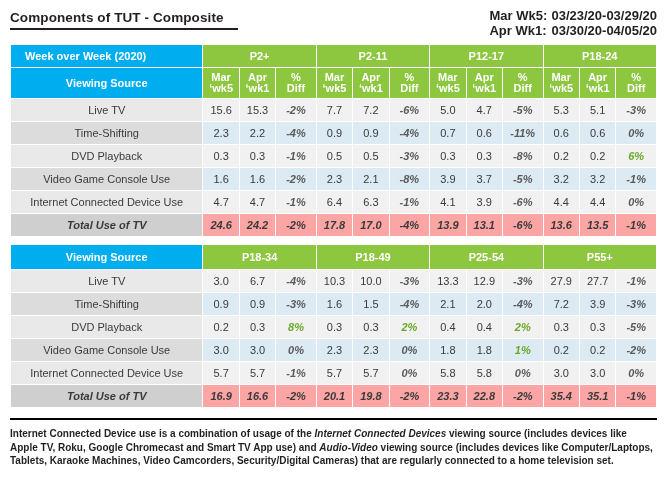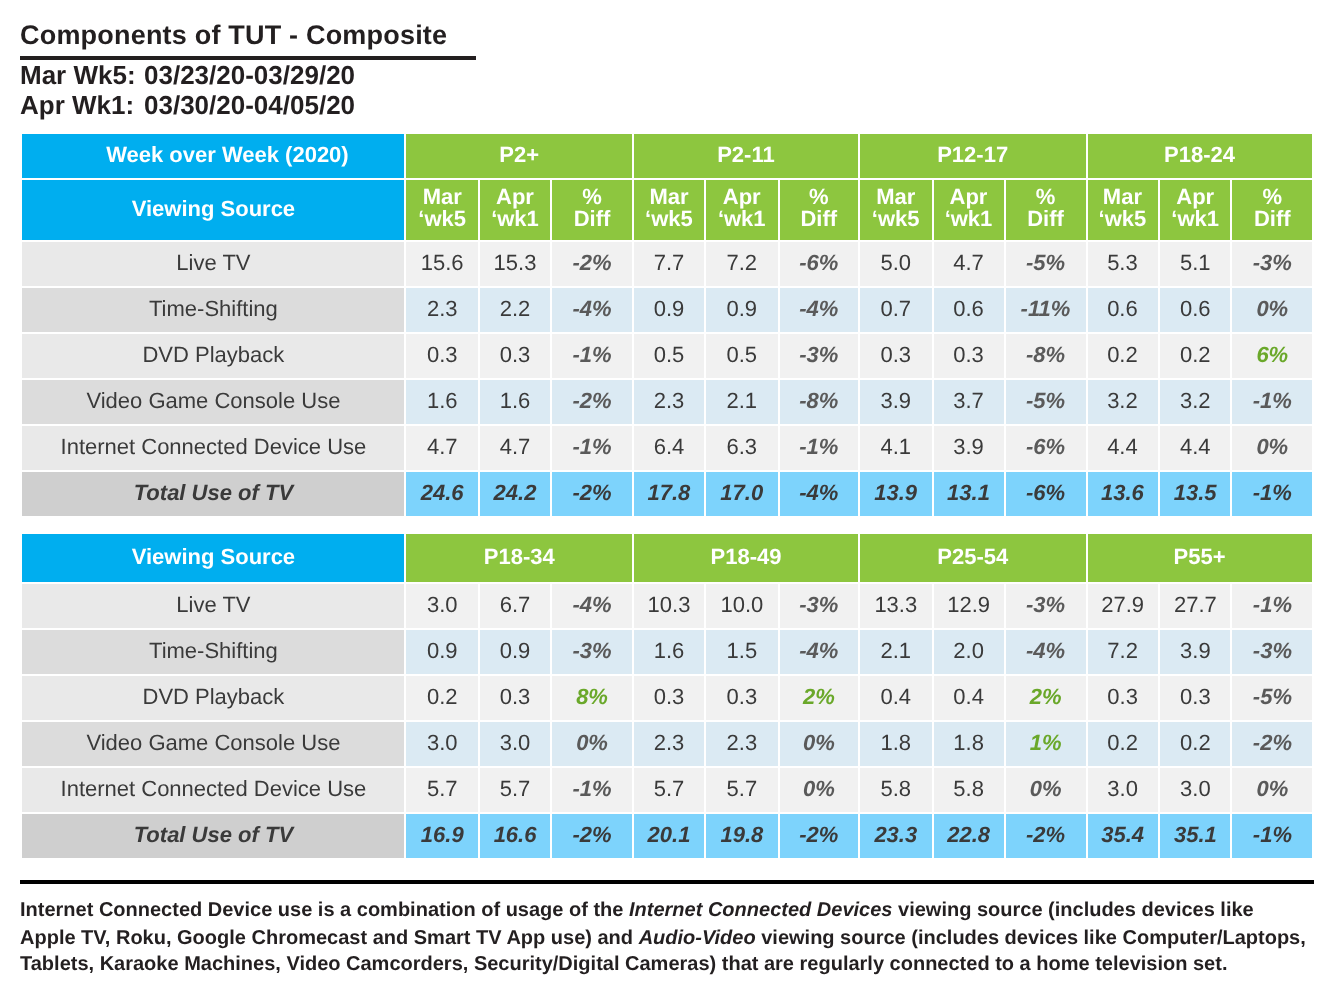--- a/index.html
+++ b/index.html
@@ -21,21 +21,20 @@
     height: 492px;
     box-sizing: border-box;
     padding: 8px 10px 0 10px;
   }
   
   .top-head {
     display: flex;
     align-items: flex-start;
     justify-content: space-between;
     margin-bottom: 6px;
-    flex-direction: column;
   }
   .doc-title {
     font-size: 13.5px;
     font-weight: bold;
     color: #231f20;
     letter-spacing: .1px;
     padding-top: 2px;
   }
   .title-underline {
     height: 2px;
@@ -67,21 +66,21 @@
     text-align: center;
     vertical-align: middle;
   }
   .hdr-blue {
     background: #00AEEF;
     color: #ffffff;
     font-weight: bold;
     font-size: 11.5px;
   }
   .hdr-blue.left {
-    text-align: center;
+    text-align: left;
     padding-left: 14px;
   }
   .hdr-green {
     background: #8DC63F;
     color: #ffffff;
     font-weight: bold;
     font-size: 11.5px;
   }
   .sub-green {
     background: #8DC63F;
@@ -99,21 +98,21 @@
   }
   .rowlabel.alt { background: #dcdcdc; }
   .cell {
     background: #f1f1f1;
     color: #3a3a3a;
   }
   .cell.alt { background: #dbeaf3; }
   .cell.pct { color: #5a5a5a; font-weight: bold; font-style: italic; }
   .cell.green-txt { color: #6aa82a; font-weight: bold; }
   .total td {
-    background: #7dd3fc;
+    background: #fca5a5;
     font-style: italic;
     font-weight: bold;
     color: #3a3a3a;
   }
   .total td.label { background: #cfcfcf; }
   
   col.c-label { width: 185px; }
   col.c-num { width: 35px; }
   col.c-pct { width: 39px; }
 

